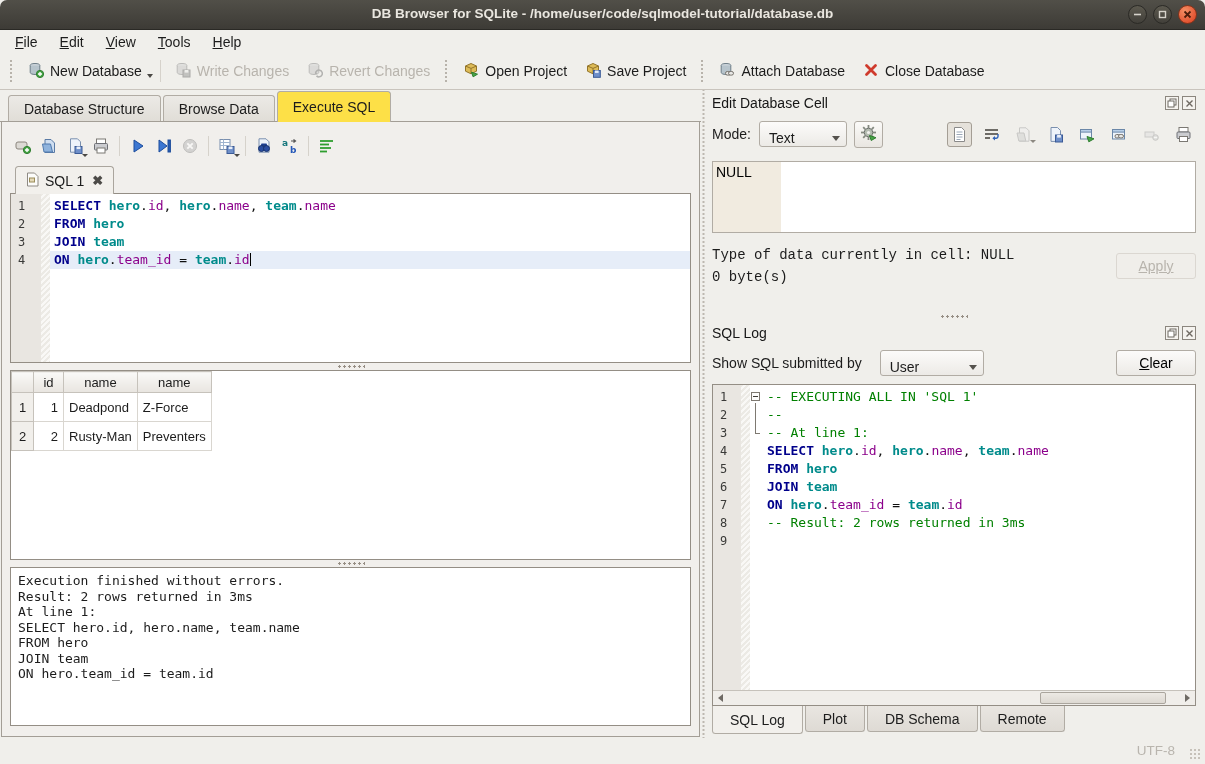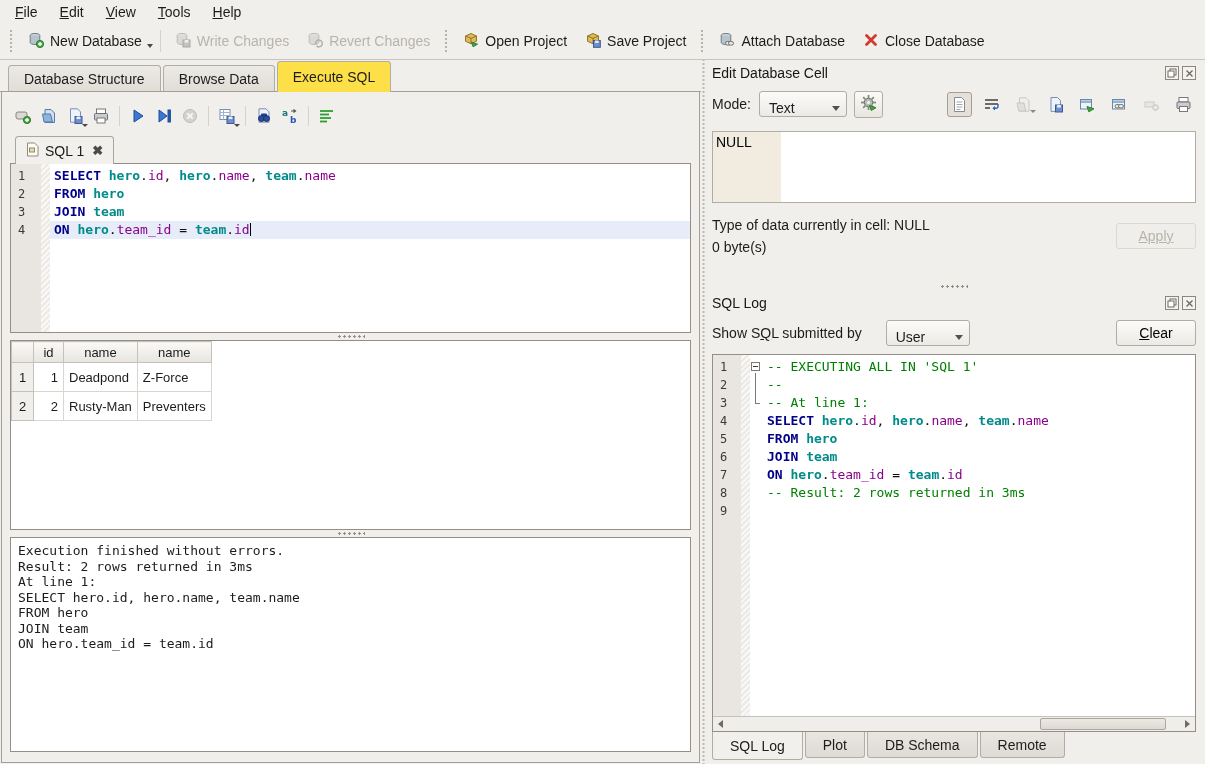--- a/index.html
+++ b/index.html
@@ -191,37 +191,37 @@
     height:26px; border:1px solid #b1aca4; border-radius:3px;
     background:linear-gradient(#fcfbfa,#eceae6);
     display:flex; align-items:center; padding:8px 6px 0 9px; font-size:14px; position:relative;
   }
   .select .sval { flex:1; }
   .caret-down {
     width:0; height:0; border-left:4px solid transparent; border-right:4px solid transparent;
     border-top:5px solid #55524d; margin-left:8px;
   }
   .select.mode { width:88px; margin-left:8px; }
-  .select.user { width:84px; margin-left:24px; }
+  .select.user { width:104px; margin-left:18px; }
   .iconbtn {
     width:29px; height:27px; margin-left:7px; border:1px solid #b1aca4; border-radius:3px;
     background:linear-gradient(#fbfaf8,#e9e6e1); display:flex; align-items:center; justify-content:center;
   }
   .cellicons { margin-left:auto; display:flex; align-items:center; gap:7px; }
   .cicon { width:25px; height:25px; display:flex; align-items:center; justify-content:center; position:relative; border:1px solid transparent; }
   .cicon.selected { border:1px solid #a49e95; background:#e5e1da; border-radius:3px; }
   .cicon.disabled svg { opacity:.45; filter:grayscale(1); }
   .cicon .tiny-caret {
     position:absolute; right:-1px; bottom:3px; width:0; height:0;
     border-left:3px solid transparent; border-right:3px solid transparent; border-top:3.5px solid #8c8881;
   }
   .celledit { margin-top:13px; height:72px; border:1px solid #b1aca4; background:#fff; display:flex; }
   .cellmargin { width:68px; background:#f1ebe0; font-size:14px; color:#000; padding:2px 0 0 3px; }
   .cellinfo { margin-top:11px; display:flex; }
-  .infolines { font-size:14px; line-height:22px; }
+  .infolines { font-size:14px; line-height:22px;font-family:Liberation Mono, monospace; }
   .btn {
     min-width:80px; height:26px; border:1px solid #b1aca4; border-radius:3px;
     background:linear-gradient(#fcfbfa,#eceae6); font-size:14px; font-family:inherit;
     padding:0 12px;
   }
   .btn.disabled { background:#f0eeea; border-color:#dbd7d1; color:#b8b4ad; }
   .btn u { text-decoration:underline; }
   .apply { margin-left:auto; align-self:center;text-decoration:underline; }
   .lbl u { text-decoration:underline; }
 
@@ -257,20 +257,40 @@
     position:absolute; right:3px; bottom:3px; width:13px; height:13px;
     background-image:radial-gradient(circle,#c6c1b9 1px,transparent 1.2px);
     background-size:4px 4px;
   }
 </style>
 </head>
 <body>
 
 <div class="app">
 
+  <div class="titlebar">
+    <span class="title">DB Browser for SQLite - /home/user/code/sqlmodel-tutorial/database.db</span>
+    <div class="winbtns">
+      <div class="winbtn">
+          <svg width="9" height="9" viewBox="0 0 9 9">
+            <line x1="1" y1="4.5" x2="8" y2="4.5" stroke="#d6d3cb" stroke-width="1.6"></line>
+          </svg>
+        </div>
+      <div class="winbtn">
+          <svg width="9" height="9" viewBox="0 0 9 9">
+            <rect x="1.5" y="1.5" width="6" height="6" fill="none" stroke="#d6d3cb" stroke-width="1.4"></rect>
+          </svg>
+        </div>
+      <div class="winbtn close">
+          <svg width="9" height="9" viewBox="0 0 9 9">
+            <path d="M1.5 1.5l6 6M7.5 1.5l-6 6" stroke="#4e1d0b" stroke-width="1.8"></path>
+          </svg>
+        </div>
+    </div>
+  </div>
 
   <div class="menubar">
     <span class="menuitem"><u>F</u>ile</span>
     <span class="menuitem"><u>E</u>dit</span>
     <span class="menuitem"><u>V</u>iew</span>
     <span class="menuitem"><u>T</u>ools</span>
     <span class="menuitem"><u>H</u>elp</span>
   </div>
 
   <div class="toolbar">
@@ -701,13 +721,17 @@
         <div class="docktabs">
           <div class="dtab active">SQL Log</div>
           <div class="dtab">Plot</div>
           <div class="dtab">DB Schema</div>
           <div class="dtab">Remote</div>
         </div>
       </div>
     </div>
   </div>
 
+  <div class="statusbar">
+    <span class="enc">UTF-8</span>
+    <div class="grip"></div>
+  </div>
 </div>
 
 </body></html>

